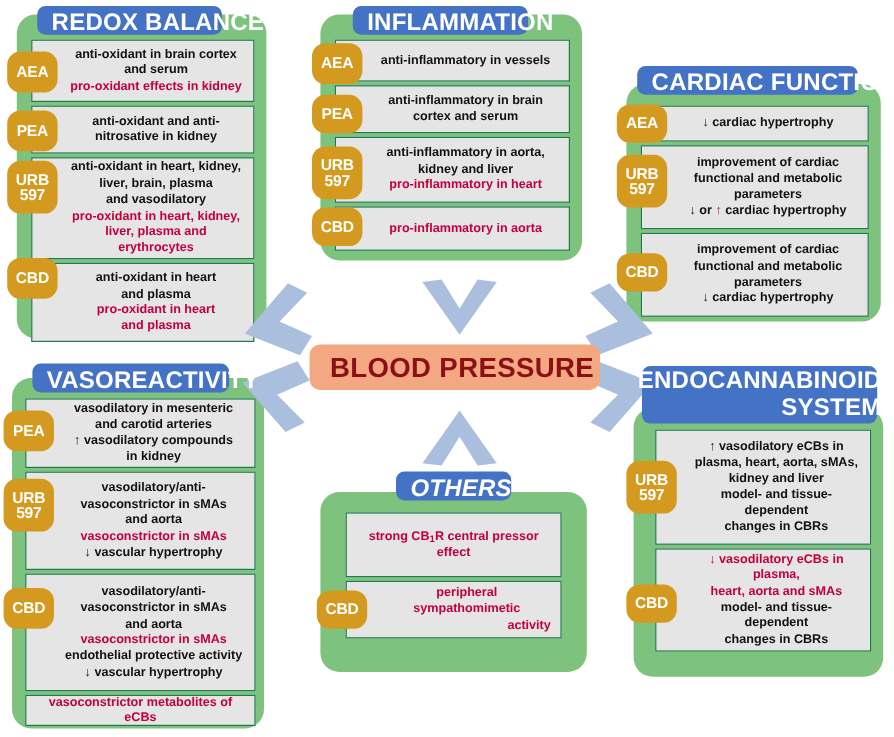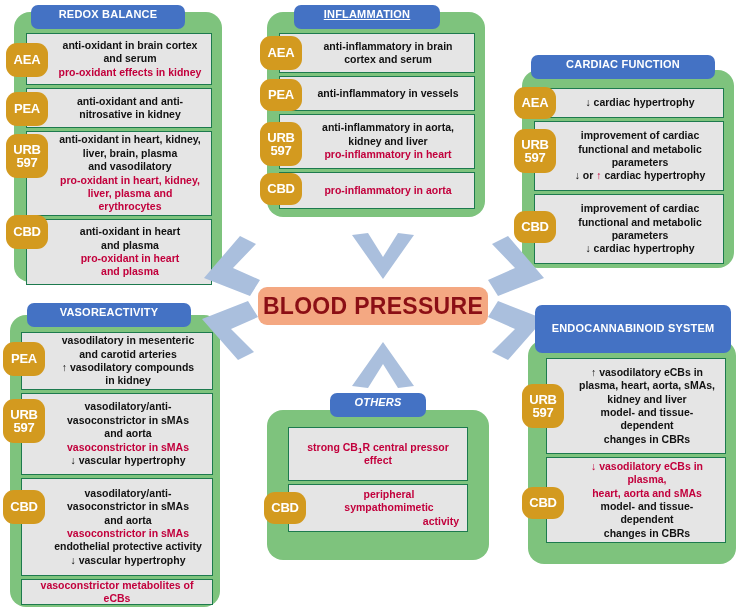--- a/index.html
+++ b/index.html
@@ -20,21 +20,21 @@
     border-radius:16px;
     box-sizing:border-box;
   }
   
   .banner{
     position:absolute;
     background:#4472c4;
     border-radius:7px;
     color:#ffffff;
     font-weight:bold;
-    font-size:11px;
+    font-size:20px;
     letter-spacing:.2px;
     text-align:center;
     line-height:1.12;
     padding:3px 12px 4px 12px;
     box-sizing:border-box;
     z-index:6;
     white-space:nowrap;
   }
   .banner.two-line{white-space:normal;}
 
@@ -92,20 +92,21 @@
     position:absolute;
     left:258px;top:287px;width:230px;height:38px;
     background:#f4a882;
     border-radius:9px;
     color:#8b0f15;
     font-weight:bold;
     font-size:23px;
     letter-spacing:.3px;
     display:flex;align-items:center;justify-content:center;
     z-index:7;
+    padding-left:12px;
   }
 
   
   .chev{position:absolute;z-index:2;}
   .chev svg{display:block;overflow:visible;}
 </style>
 </head>
 <body>
 
 <div class="stage">
@@ -182,28 +183,28 @@
   </div>
   <div class="badge" style="left:6px;top:134px;width:42px;height:44px;">
     <span>URB</span>
     <span>597</span>
   </div>
   <div class="badge" style="left:6px;top:215px;width:42px;height:34px;">
     <span>CBD</span>
   </div>
 
   <div class="panel" style="left:267px;top:12px;width:218px;height:205px;"></div>
-  <div class="banner" style="left:294px;top:5px;width:146px;height:24px;text-decoration:underline;">INFLAMMATION</div>
+  <div class="banner" style="left:294px;top:5px;width:146px;height:24px;">INFLAMMATION</div>
   <div class="rows" style="left:279px;top:33px;width:196px;">
+    <div class="row" style="height:35px;">
+      <span class="line pos">anti-inflammatory in vessels</span>
+    </div>
     <div class="row" style="height:40px;">
       <span class="line pos">anti-inflammatory in brain</span>
       <span class="line pos">cortex and serum</span>
-    </div>
-    <div class="row" style="height:35px;">
-      <span class="line pos">anti-inflammatory in vessels</span>
     </div>
     <div class="row" style="height:55px;">
       <span class="line pos">anti-inflammatory in aorta,</span>
       <span class="line pos">kidney and liver</span>
       <span class="line neg">pro-inflammatory in heart</span>
     </div>
     <div class="row" style="height:37px;">
       <span class="line neg">pro-inflammatory in aorta</span>
     </div>
   </div>

